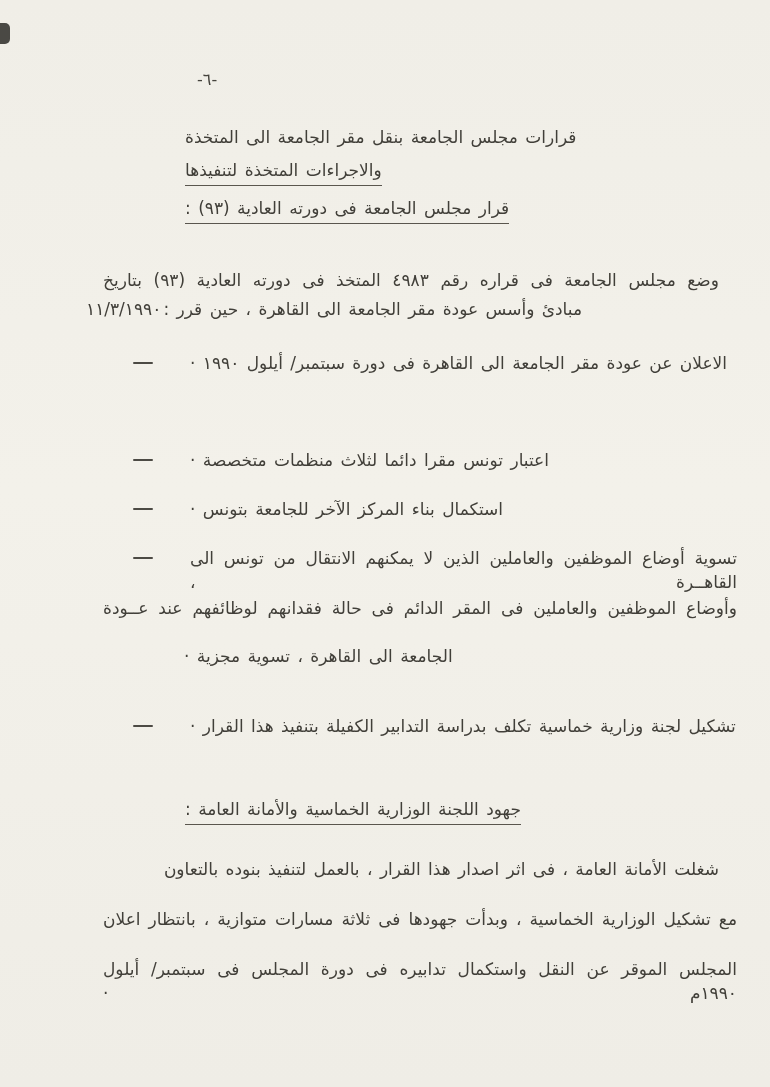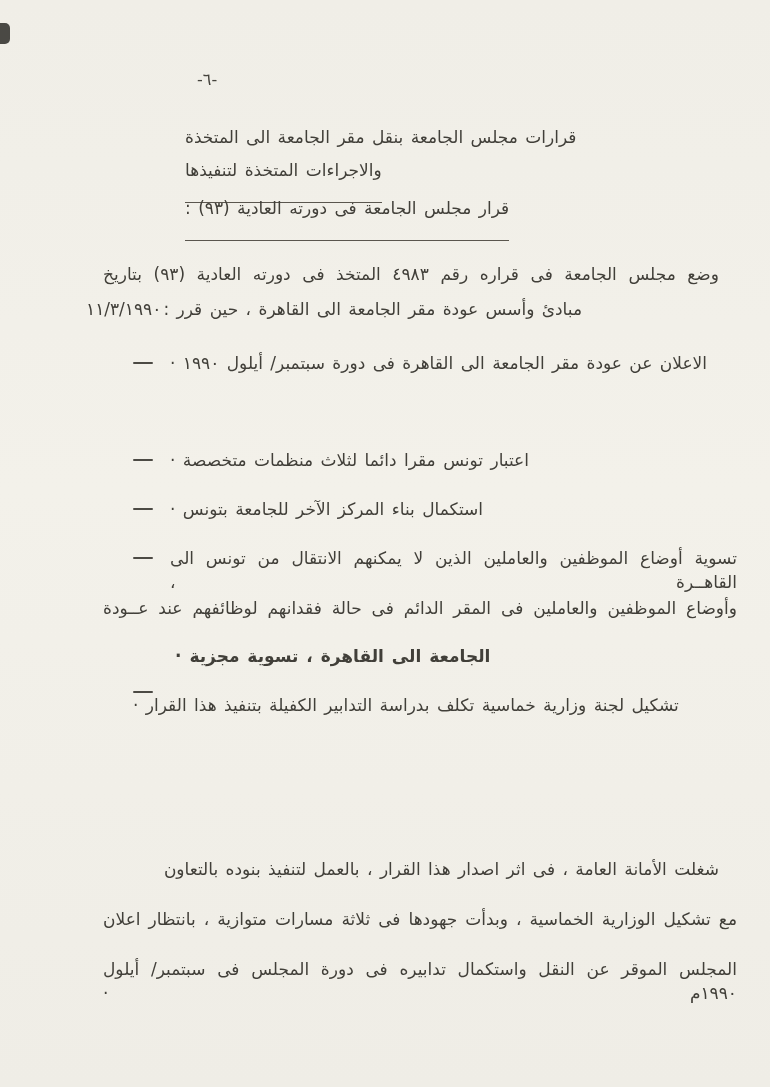--- a/index.html
+++ b/index.html
@@ -30,28 +30,29 @@
     font-size:17px;
     line-height:24px;
     word-spacing:2px;
     direction:rtl;
     display:inline-block;
     width:-moz-fit-content;
     width:fit-content;
   }
   .underlined {
     border-bottom:1px solid #5a564e;
-    padding-bottom:20px;
+    padding-bottom:3px;
   }
 
   .bullet {
     position:absolute;
     left:133px; right:33px;
     display:flex;
     align-items:flex-start;
+    gap:20px;
   }
   .dash-marker {
     flex:0 0 auto;
     width:20px; height:2px;
     background:#4c4a44;
     border-radius:1px;
     margin-top:11px;
     margin-right:17px;
   }
   .bullet-text {
@@ -97,21 +98,21 @@
 
   <div class="corner-mark"></div>
 
   <div class="page-number">-٦-</div>
 
   <div class="heading-line" style="top:125px;">قرارات مجلس الجامعة بنقل مقر الجامعة الى المتخذة</div>
   <div class="heading-line underlined" style="top:158px;">والاجراءات المتخذة لتنفيذها</div>
 
   <div class="heading-line underlined" style="top:196px;text-align:right;">قرار مجلس الجامعة فى دورته العادية (٩٣) :</div>
 
-  <div class="line rtl-just indent-r" style="top:262px;">وضع مجلس الجامعة فى قراره رقم ٤٩٨٣ المتخذ فى دورته العادية (٩٣) بتاريخ</div>
+  <div class="line rtl-just indent-r" style="top:268px;">وضع مجلس الجامعة فى قراره رقم ٤٩٨٣ المتخذ فى دورته العادية (٩٣) بتاريخ</div>
 
   <div class="date-line" style="top:297px;">
     <span class="date-value">١١/٣/١٩٩٠</span>
     <span class="date-rest">مبادئ وأسس عودة مقر الجامعة الى القاهرة ، حين قرر :</span>
   </div>
 
   <div class="bullet" style="top:351px;">
     <span class="dash-marker"></span>
     <span class="bullet-text rtl-left">الاعلان عن عودة مقر الجامعة الى القاهرة فى دورة سبتمبر/ أيلول ١٩٩٠ ·</span>
   </div>
@@ -125,25 +126,26 @@
   <div class="bullet" style="top:497px;">
     <span class="dash-marker"></span>
     <span class="bullet-text rtl-left">استكمال بناء المركز الآخر للجامعة بتونس ·</span>
   </div>
 
   <div class="bullet" style="top:546px;">
     <span class="dash-marker"></span>
     <span class="bullet-text rtl-just">تسوية أوضاع الموظفين والعاملين الذين لا يمكنهم الانتقال من تونس الى القاهــرة ،</span>
   </div>
   <div class="line rtl-just" style="top:596px;">وأوضاع الموظفين والعاملين فى المقر الدائم فى حالة فقدانهم لوظائفهم عند عــودة</div>
-  <div class="line rtl-left" style="top:644px; left:175px;font-weight:bold;">الجامعة الى القاهرة ، تسوية مجزية ·</div>
+  <div class="line rtl-left" style="top:644px; left:184px;">الجامعة الى القاهرة ، تسوية مجزية ·</div>
 
-  <div class="bullet" style="top:680px;flex-direction:column;">
+  <div class="bullet" style="top:714px;">
     <span class="dash-marker"></span>
     <span class="bullet-text rtl-left">تشكيل لجنة وزارية خماسية تكلف بدراسة التدابير الكفيلة بتنفيذ هذا القرار ·</span>
   </div>
 
+  <div class="heading-line underlined" style="top:797px;">جهود اللجنة الوزارية الخماسية والأمانة العامة :</div>
 
   <div class="line rtl-right indent-r" style="top:857px;">شغلت الأمانة العامة ، فى اثر اصدار هذا القرار ، بالعمل لتنفيذ بنوده بالتعاون</div>
   <div class="line rtl-just" style="top:907px;">مع تشكيل الوزارية الخماسية ، وبدأت جهودها فى ثلاثة مسارات متوازية ، بانتظار اعلان</div>
   <div class="line rtl-just" style="top:957px;">المجلس الموقر عن النقل واستكمال تدابيره فى دورة المجلس فى سبتمبر/ أيلول ١٩٩٠م ·</div>
 
 </div>
 
 </body></html>

